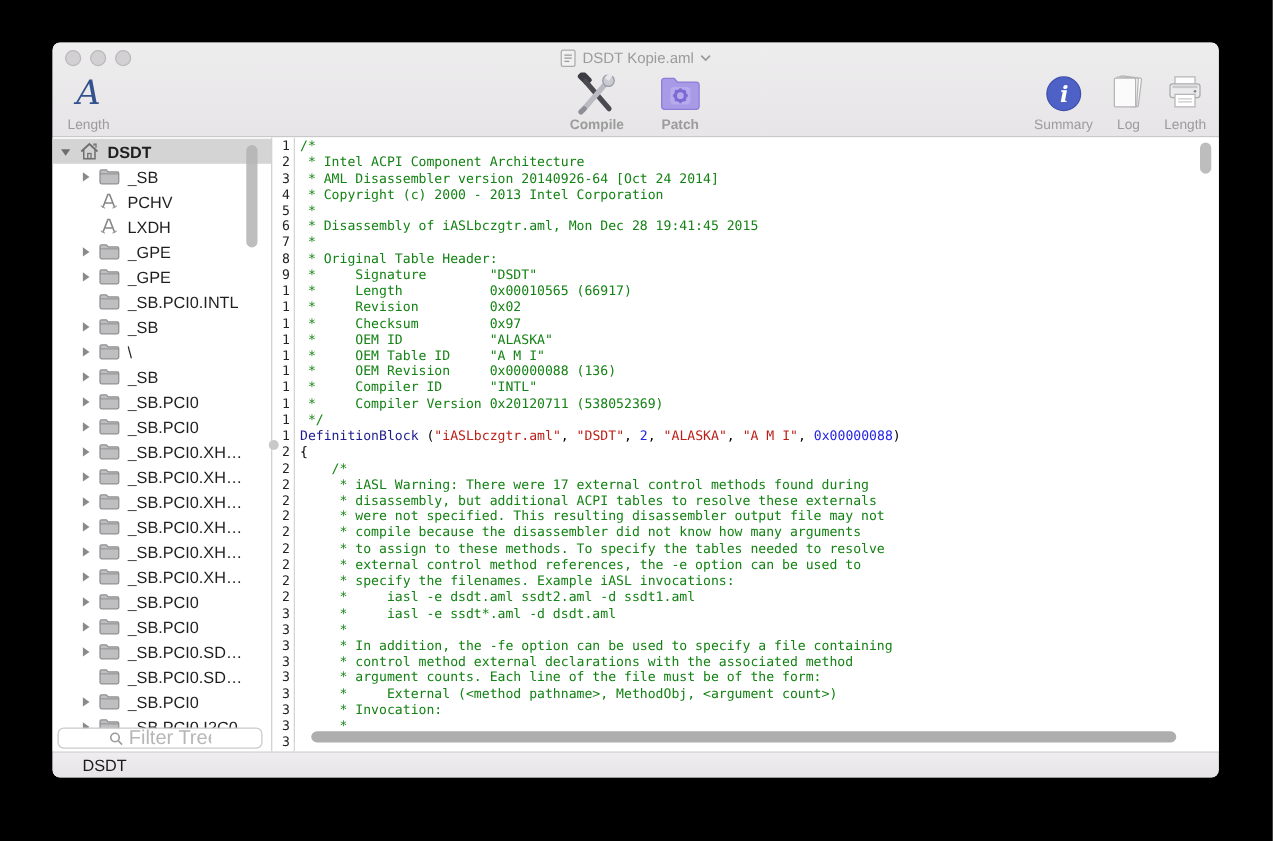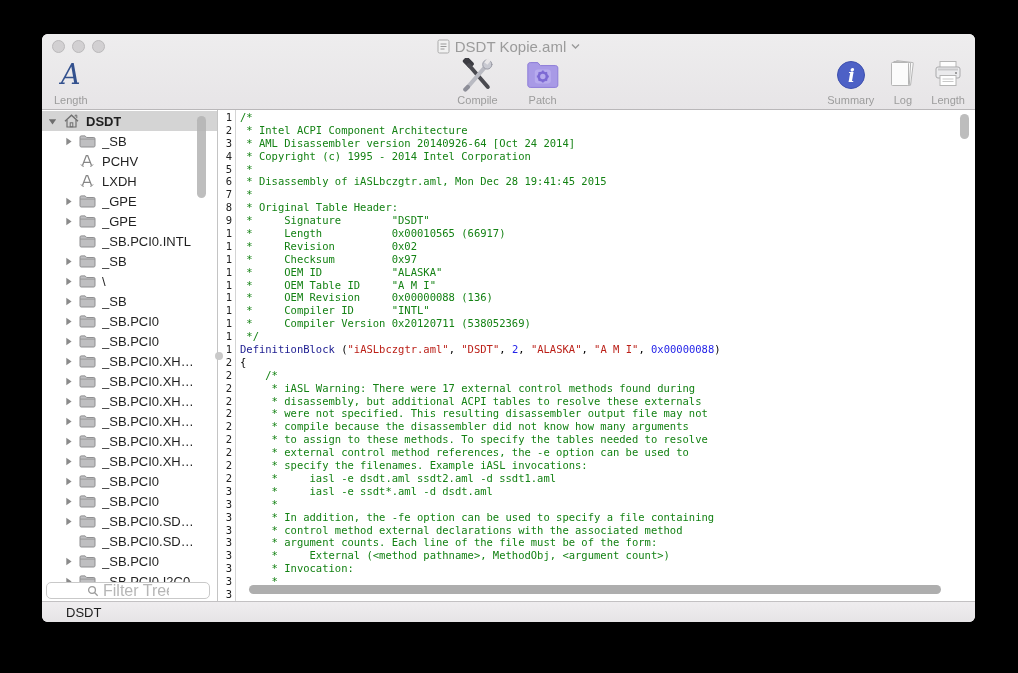--- a/index.html
+++ b/index.html
@@ -11,28 +11,28 @@
             box-shadow:0 12px 40px rgba(0,0,0,.65); display:flex; flex-direction:column; }
 
   
   .chrome { height:76px; background:linear-gradient(#eeedee,#e7e5e7);
             border-bottom:1px solid #b9b7b9; position:relative; flex:none; }
   .titlebar { height:24px; position:relative; }
   .lights { position:absolute; left:10px; top:6px; display:flex; gap:7px; }
   .light { width:13px; height:13px; border-radius:50%; background:#d2d0d2; border:1px solid #bab8ba; }
   .titlewrap { position:absolute; left:0; right:0; top:0; height:24px;
                display:flex; align-items:center; justify-content:center; gap:5px; }
-  .title { font-size:15px; font-weight:500; color:#9b9b9b; }
+  .title { font-size:12px; font-weight:500; color:#9b9b9b; }
   .toolbar { height:52px; display:flex; align-items:flex-end; padding:0 10px 4px 12px; position:relative; }
   .tb-item { display:flex; flex-direction:column; align-items:center; justify-content:flex-end;
              gap:2px; cursor:default; }
   .tb-label { font-size:11px; color:#9c9c9c; line-height:12px; white-space:nowrap; }
   .tb-icon { height:34px; display:flex; align-items:center; justify-content:center; }
   .tb-center { position:absolute; left:50%; transform:translateX(-50%); bottom:4px;
-               display:flex; gap:28px; }
+               display:flex; gap:28px;font-weight:bold; }
   .tb-right { margin-left:auto; display:flex; gap:12px; }
   .fonts-glyph { font-family:"DejaVu Serif", serif; font-style:italic; font-size:27px;
                  color:#33518e; line-height:30px; }
 
   
   .content { flex:1; display:flex; position:relative; background:#fff; min-height:0; }
 
   .sidebar { width:176px; flex:none; position:relative; background:#fff;
              border-right:1px solid #c4c4c4; overflow:hidden; }
   .tree { padding-top:1px; }
@@ -562,21 +562,21 @@
           <div class="gnum">3</div>
           <div class="gnum">3</div>
           <div class="gnum">3</div>
           <div class="gnum">3</div>
           <div class="gnum">3</div>
         </div>
       <div class="codecol">
           <div class="cline"><span class="tk-c">/*</span></div>
           <div class="cline"><span class="tk-c"> * Intel ACPI Component Architecture</span></div>
           <div class="cline"><span class="tk-c"> * AML Disassembler version 20140926-64 [Oct 24 2014]</span></div>
-          <div class="cline"><span class="tk-c"> * Copyright (c) 1995 - 2014 Intel Corporation</span></div>
+          <div class="cline"><span class="tk-c"> * Copyright (c) 2000 - 2013 Intel Corporation</span></div>
           <div class="cline"><span class="tk-c"> *</span></div>
           <div class="cline"><span class="tk-c"> * Disassembly of iASLbczgtr.aml, Mon Dec 28 19:41:45 2015</span></div>
           <div class="cline"><span class="tk-c"> *</span></div>
           <div class="cline"><span class="tk-c"> * Original Table Header:</span></div>
           <div class="cline"><span class="tk-c"> *     Signature        "DSDT"</span></div>
           <div class="cline"><span class="tk-c"> *     Length           0x00010565 (66917)</span></div>
           <div class="cline"><span class="tk-c"> *     Revision         0x02</span></div>
           <div class="cline"><span class="tk-c"> *     Checksum         0x97</span></div>
           <div class="cline"><span class="tk-c"> *     OEM ID           "ALASKA"</span></div>
           <div class="cline"><span class="tk-c"> *     OEM Table ID     "A M I"</span></div>

